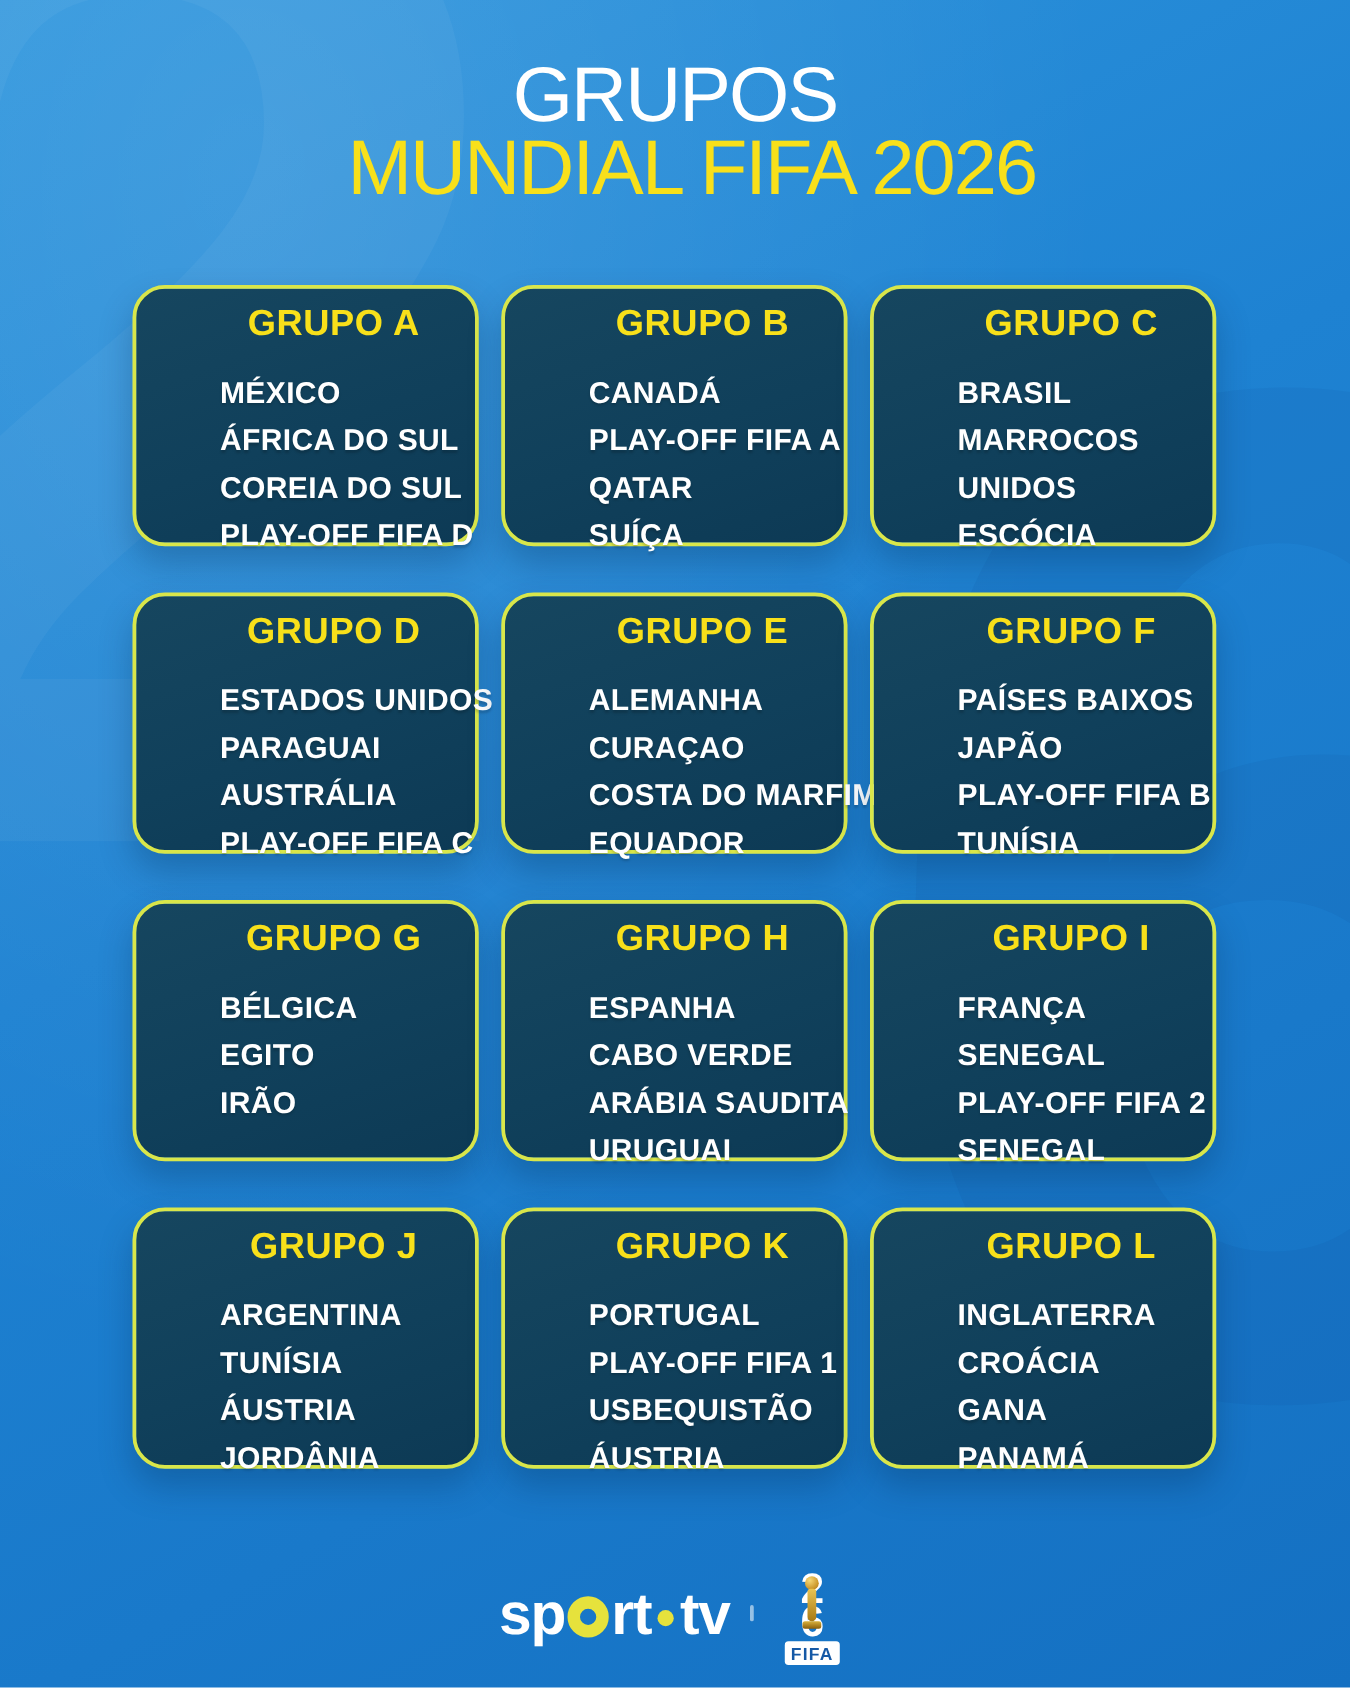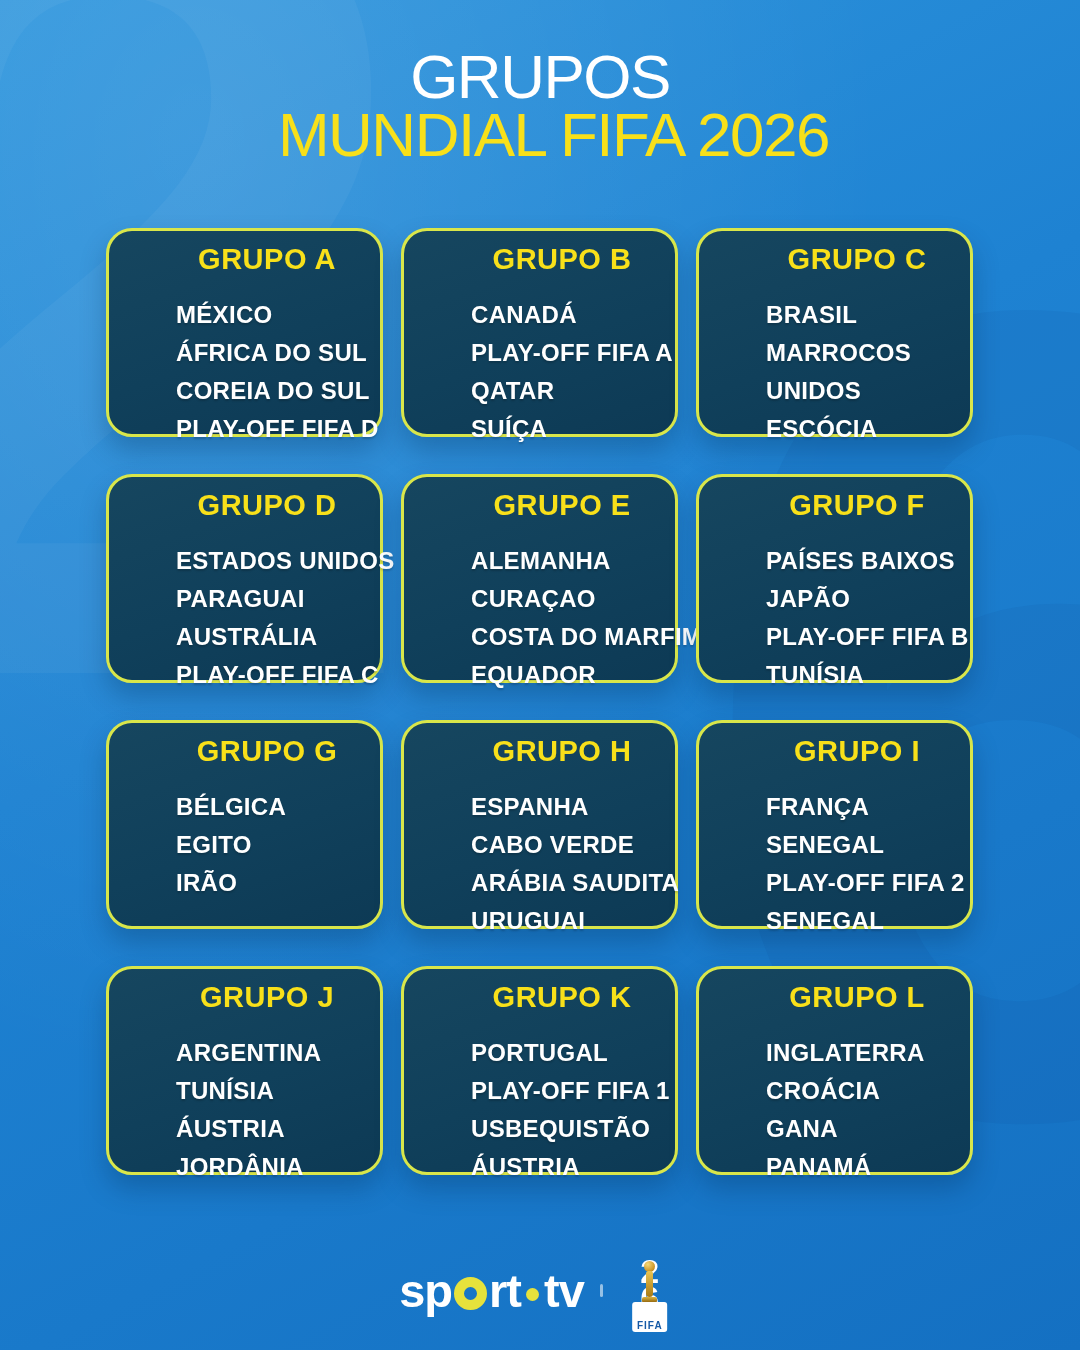--- a/index.html
+++ b/index.html
@@ -153,24 +153,24 @@
     margin: 0 auto;
     border-radius: 2px;
     background: linear-gradient(#d9b23e, #8a5e0a);
   }
   .fifa-chip {
     position: absolute;
     bottom: -10px; left: 50%;
     transform: translateX(-50%);
     background: #ffffff;
     color: #1559a6;
-    font-size: 10px;
+    font-size: 14px;
     font-weight: 800;
     letter-spacing: 1px;
-    padding: 18px 5px 1px;
+    padding: 2px 5px 1px;
     border-radius: 3px;
   }
 </style>
 </head>
 <body>
 
 <div class="stage">
 
   <div class="wm wm-left">2</div>
   <div class="wm wm-right">6</div>

